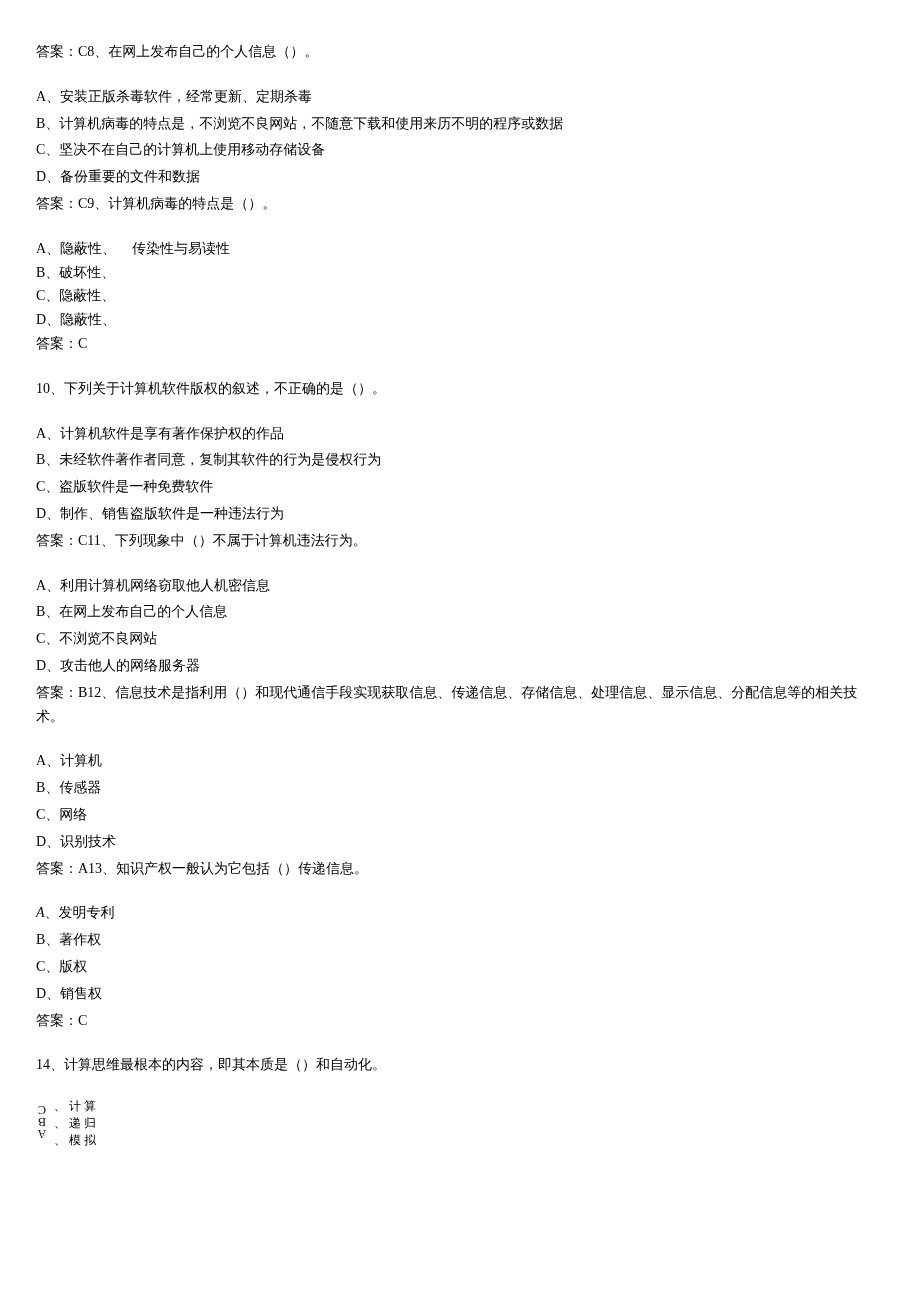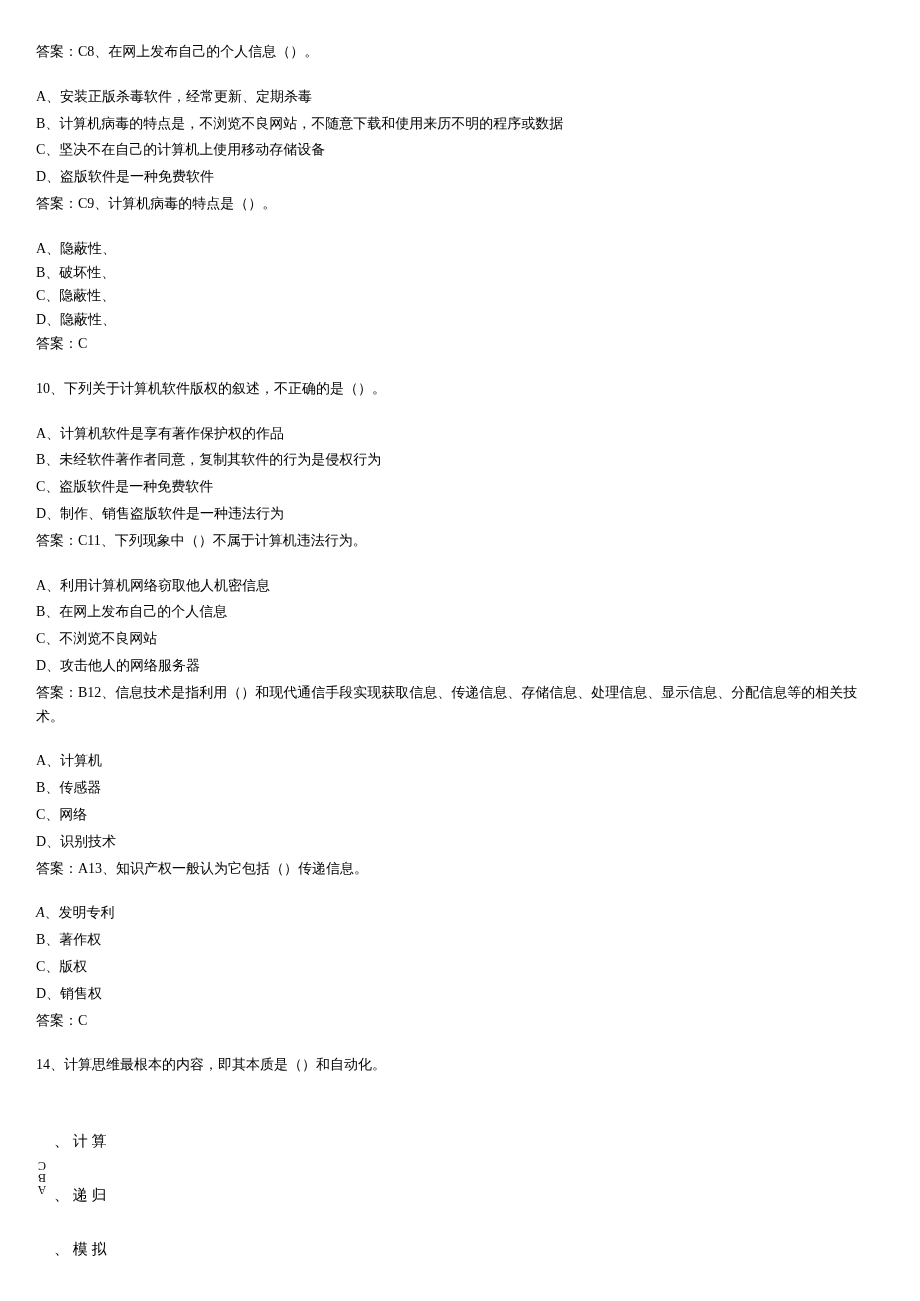--- a/index.html
+++ b/index.html
@@ -34,54 +34,54 @@
     }
     .q14-labels {
       writing-mode: vertical-rl;
       text-orientation: upright;
       font-size: 12px;
       letter-spacing: -2px;
       line-height: 1;
       transform: rotate(180deg);
     }
     .q14-texts p {
-      font-size: 15px;
+      font-size: 12px;
       line-height: 1.4;
-      margin-top: 33px;
     }
     .q9-table {
       display: flex;
     }
     .q9-col1 {
       width: 96px;
     }
     .q9-col2 {
       flex: 1;
     }
   </style>
 </head>
 <body>
 
 <p class="block">答案：C8、在网上发布自己的个人信息（）。</p>
 <div class="gap"></div>
 <p class="block">A、安装正版杀毒软件，经常更新、定期杀毒</p>
 <p class="block">B、计算机病毒的特点是，不浏览不良网站，不随意下载和使用来历不明的程序或数据</p>
 <p class="block">C、坚决不在自己的计算机上使用移动存储设备</p>
-<p class="block">D、盗版软件是一种免费软件</p>
+<p class="block">D、备份重要的文件和数据</p>
 
 <p class="block">答案：C9、计算机病毒的特点是（）。</p>
 <div class="gap"></div>
 <div class="q9-table">
   <div class="q9-col1">
     <p>A、隐蔽性、</p>
     <p>B、破坏性、</p>
     <p>C、隐蔽性、</p>
     <p>D、隐蔽性、</p>
   </div>
   <div class="q9-col2">
+    <p>传染性与易读性</p>
   </div>
 </div>
 <p class="block">答案：C</p>
 
 <div class="gap"></div>
 <p class="block">10、下列关于计算机软件版权的叙述，不正确的是（）。</p>
 <div class="gap"></div>
 <p class="block">A、计算机软件是享有著作保护权的作品</p>
 <p class="block">B、未经软件著作者同意，复制其软件的行为是侵权行为</p>
 <p class="block">C、盗版软件是一种免费软件</p>

